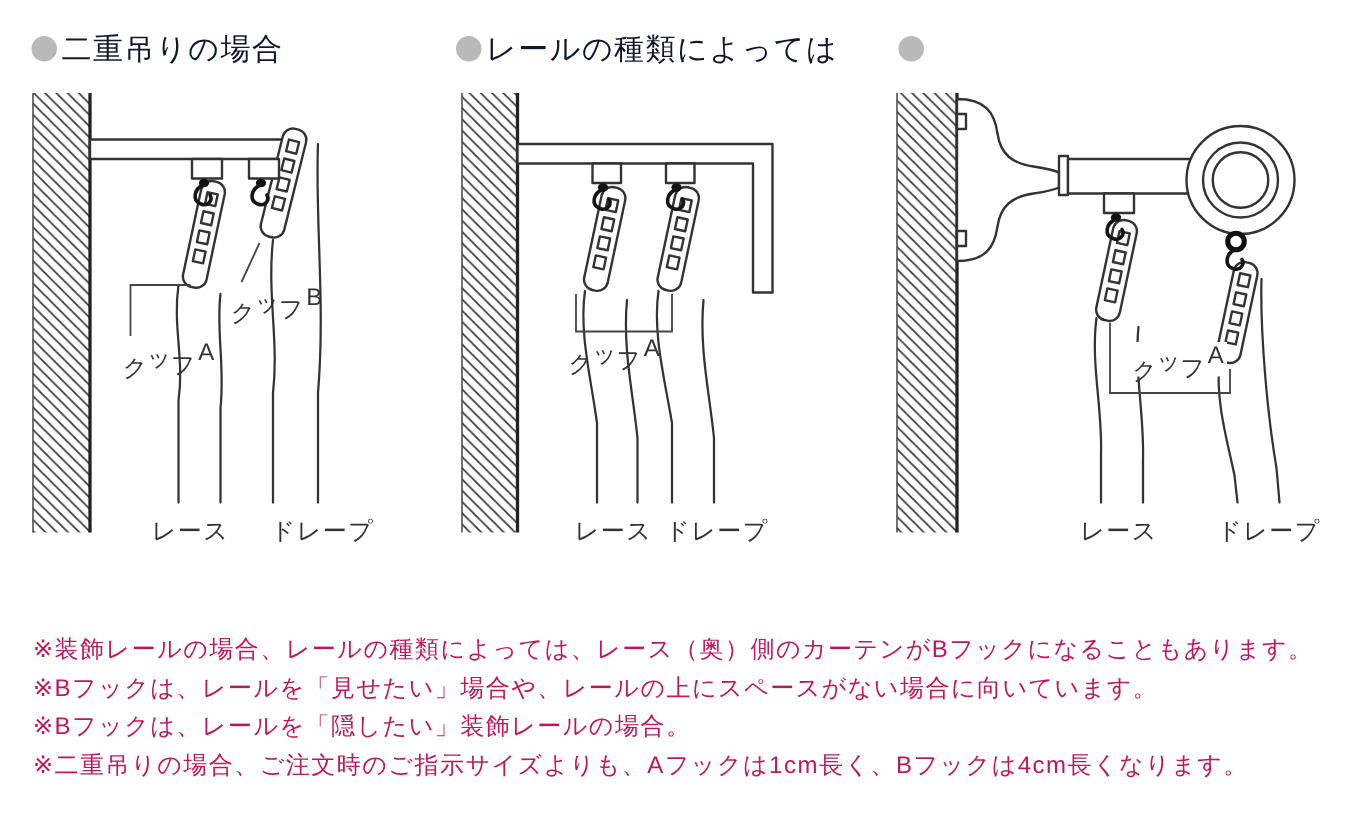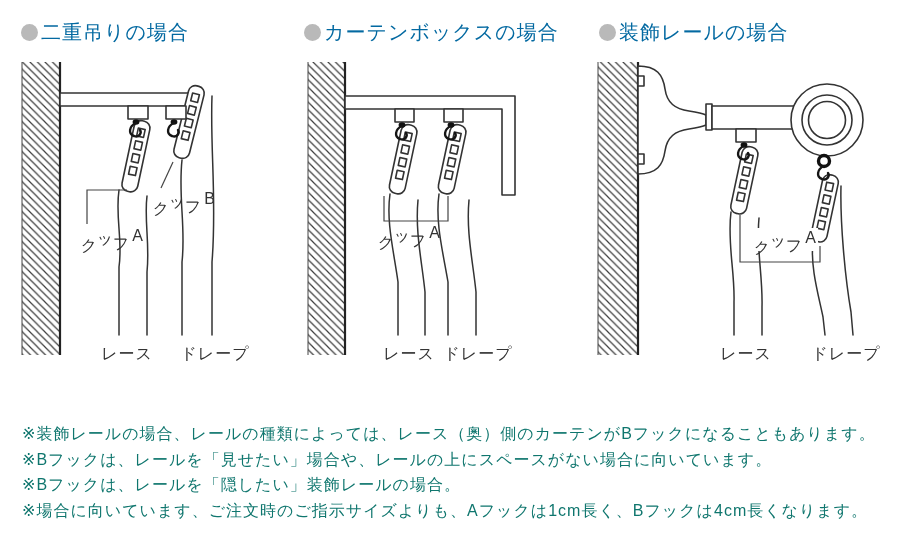--- a/index.html
+++ b/index.html
@@ -6,30 +6,30 @@
   body{
     width:900px;height:550px;background:#ffffff;position:relative;overflow:hidden;
     font-family:"Liberation Sans","DejaVu Sans",sans-serif;color:#333;
   }
   .panel{position:absolute;top:18px;}
   #panel1{left:15px;width:280px;}
   #panel2{left:298px;width:290px;}
   #panel3{left:593px;width:300px;}
   .heading{display:flex;align-items:center;gap:3px;padding-left:6px;height:28px;}
   .bullet{width:17px;height:17px;border-radius:50%;background:#b9b9b9;flex:0 0 auto;}
-  .heading .title{font-size:20px;letter-spacing:1px;color:#0369a1;white-space:nowrap;}
+  .heading .title{font-size:20px;letter-spacing:1px;color:#0f172a;white-space:nowrap;}
   .diagram{position:absolute;left:0;top:44px;}
   .vlabel{
     position:absolute;writing-mode:vertical-rl;text-orientation:upright;
     font-size:16px;letter-spacing:2px;line-height:1;color:#333;z-index:5;
   }
   .vlabel.bg{background:#ffffff;padding:1px 0;}
   .notes{position:absolute;left:22px;top:421px;width:860px;}
   .note-line{
-    font-size:16px;letter-spacing:1px;line-height:25.5px;color:#0f766e;
+    font-size:16px;letter-spacing:1px;line-height:25.5px;color:#be185d;
     white-space:nowrap;
   }
   .fw{fill:#ffffff;stroke:#333;stroke-width:1.6;stroke-linejoin:round;}
   .fillw{fill:#ffffff;stroke:none;}
   .edge{stroke:#333;stroke-width:1.5;fill:none;stroke-linecap:round;}
   .hk{stroke:#151515;stroke-width:2.4;fill:none;stroke-linecap:round;}
   .ldr{stroke:#444;stroke-width:1.2;fill:none;}
   .walledge{stroke:#222;stroke-width:2.2;fill:none;}
   .wallthin{stroke:#444;stroke-width:1;fill:none;}
   .cap{font-family:"Liberation Sans","DejaVu Sans",sans-serif;font-size:16px;letter-spacing:1px;fill:#333;text-anchor:middle;}
@@ -95,21 +95,21 @@
     <text class="cap" x="112" y="297">レース</text>
     <text class="cap" x="200" y="297">ドレープ</text>
   </svg>
   <div class="vlabel" style="left:66px;top:209px;">Aフック</div>
   <div class="vlabel" style="left:138px;top:172px;">Bフック</div>
 </div>
 
 <div class="panel" id="panel2">
   <div class="heading">
     <span class="bullet"></span>
-    <span class="title">カーテンボックスの場合</span>
+    <span class="title">レールの種類によっては</span>
   </div>
   <svg class="diagram" width="290" height="310" viewBox="0 0 290 310">
     <g>
       <rect x="10" y="0" width="37" height="293" fill="url(#hatch)"></rect>
       <path class="wallthin" d="M10,0 V293"></path>
       <path class="walledge" d="M47,0 V293"></path>
     </g>
     <path class="fw" d="M47,34 H217 V133 H204 V47 H47 Z"></path>
 
     <g>
@@ -150,21 +150,20 @@
     <polyline class="ldr" points="86,134 86,159 150,159 150,134"></polyline>
     <text class="cap" x="111" y="297">レース</text>
     <text class="cap" x="180" y="297">ドレープ</text>
   </svg>
   <div class="vlabel" style="left:80px;top:206px;">Aフック</div>
 </div>
 
 <div class="panel" id="panel3">
   <div class="heading">
     <span class="bullet"></span>
-    <span class="title">装飾レールの場合</span>
   </div>
   <svg class="diagram" width="300" height="310" viewBox="0 0 300 310">
     <g>
       <rect x="5" y="0" width="40" height="293" fill="url(#hatch)"></rect>
       <path class="wallthin" d="M5,0 V293"></path>
       <path class="walledge" d="M45,0 V293"></path>
     </g>
     <path class="fw" d="M45,4 C64,4 70,13 72,27 C74,41 82,47 96,49 C106,50.5 111,52 113,53 L113,58 L113,63 C111,64 106,65.5 96,67 C82,69 74,75 72,89 C70,103 64,112 45,112 Z"></path>
     <rect class="fw" x="45" y="14" width="6" height="10"></rect>
     <rect class="fw" x="45" y="92" width="6" height="10"></rect>
@@ -212,14 +211,14 @@
     <text class="cap" x="153" y="297">レース</text>
     <text class="cap" x="253" y="297">ドレープ</text>
   </svg>
   <div class="vlabel bg" style="left:161px;top:210px;">Aフック</div>
 </div>
 
 <div class="notes">
   <div class="note-line">※装飾レールの場合、レールの種類によっては、レース（奥）側のカーテンがBフックになることもあります。</div>
   <div class="note-line">※Bフックは、レールを「見せたい」場合や、レールの上にスペースがない場合に向いています。</div>
   <div class="note-line">※Bフックは、レールを「隠したい」装飾レールの場合。</div>
-  <div class="note-line">※場合に向いています、ご注文時のご指示サイズよりも、Aフックは1cm長く、Bフックは4cm長くなります。</div>
+  <div class="note-line">※二重吊りの場合、ご注文時のご指示サイズよりも、Aフックは1cm長く、Bフックは4cm長くなります。</div>
 </div>
 
 </body></html>

